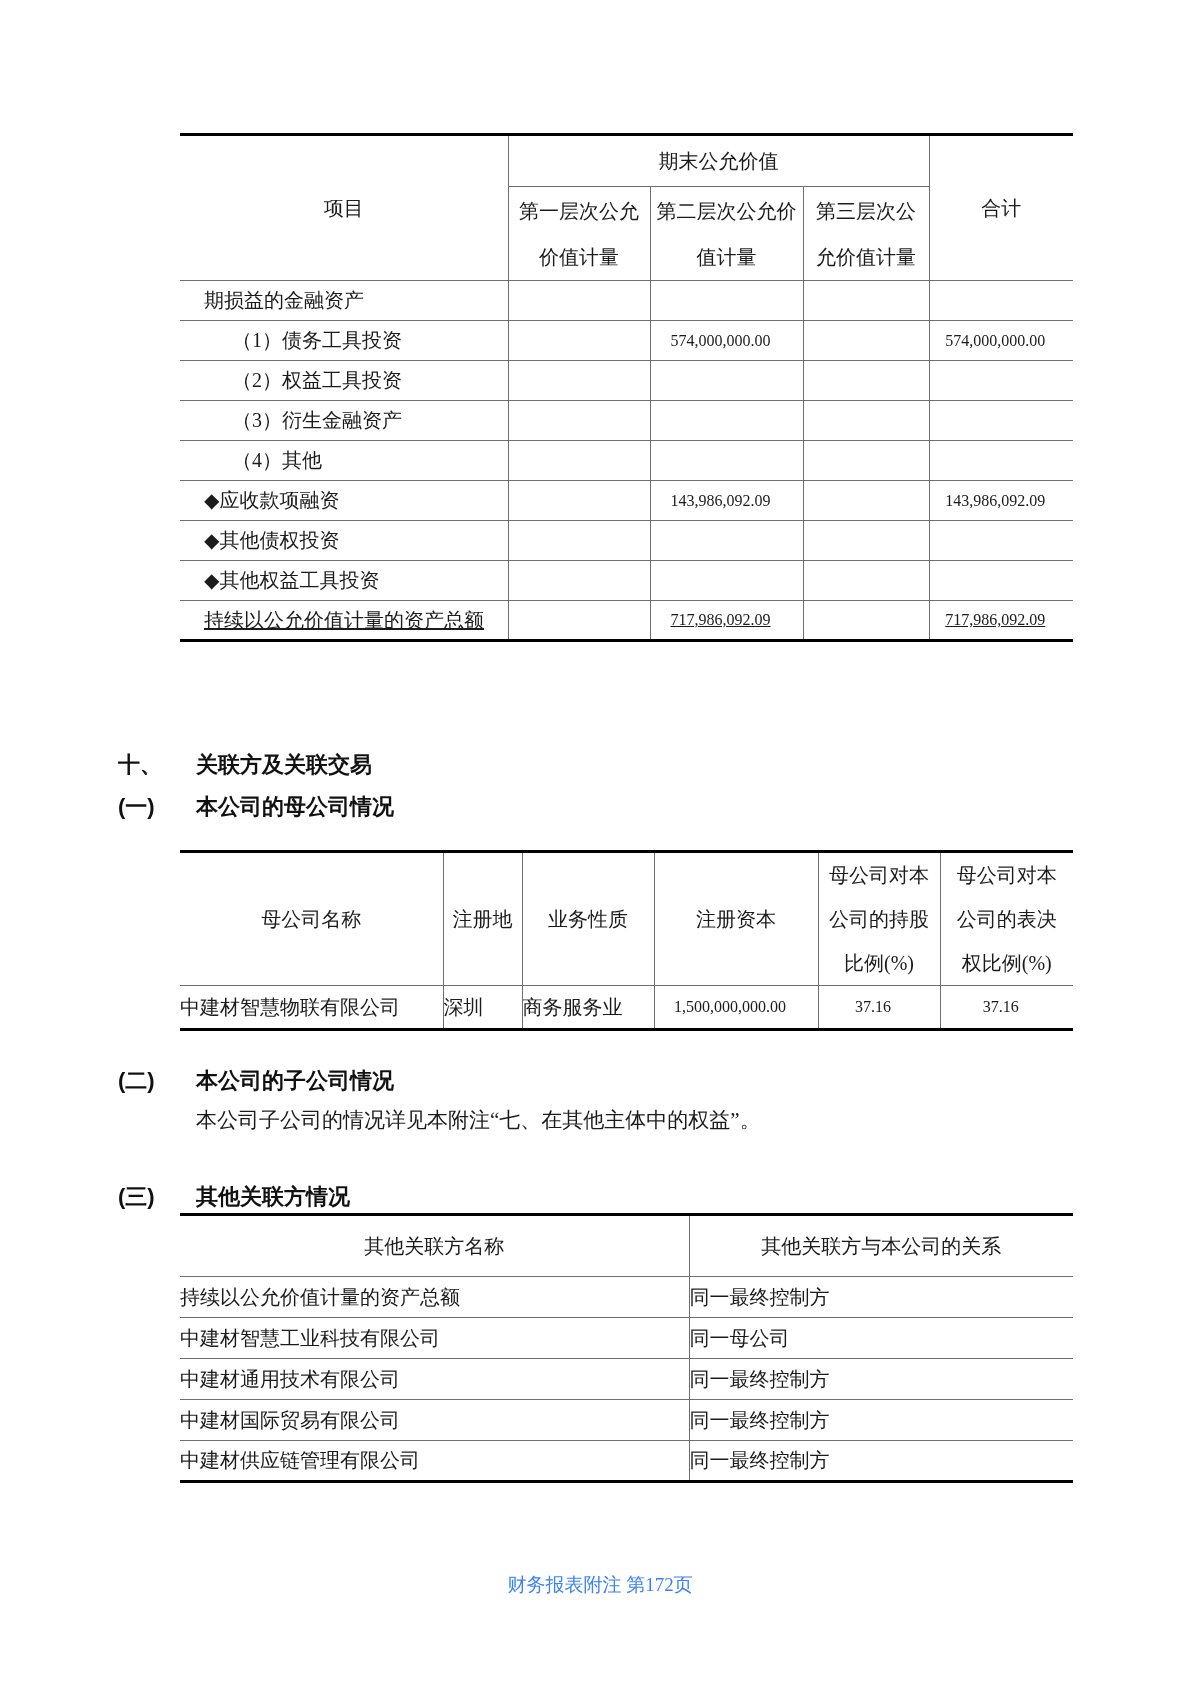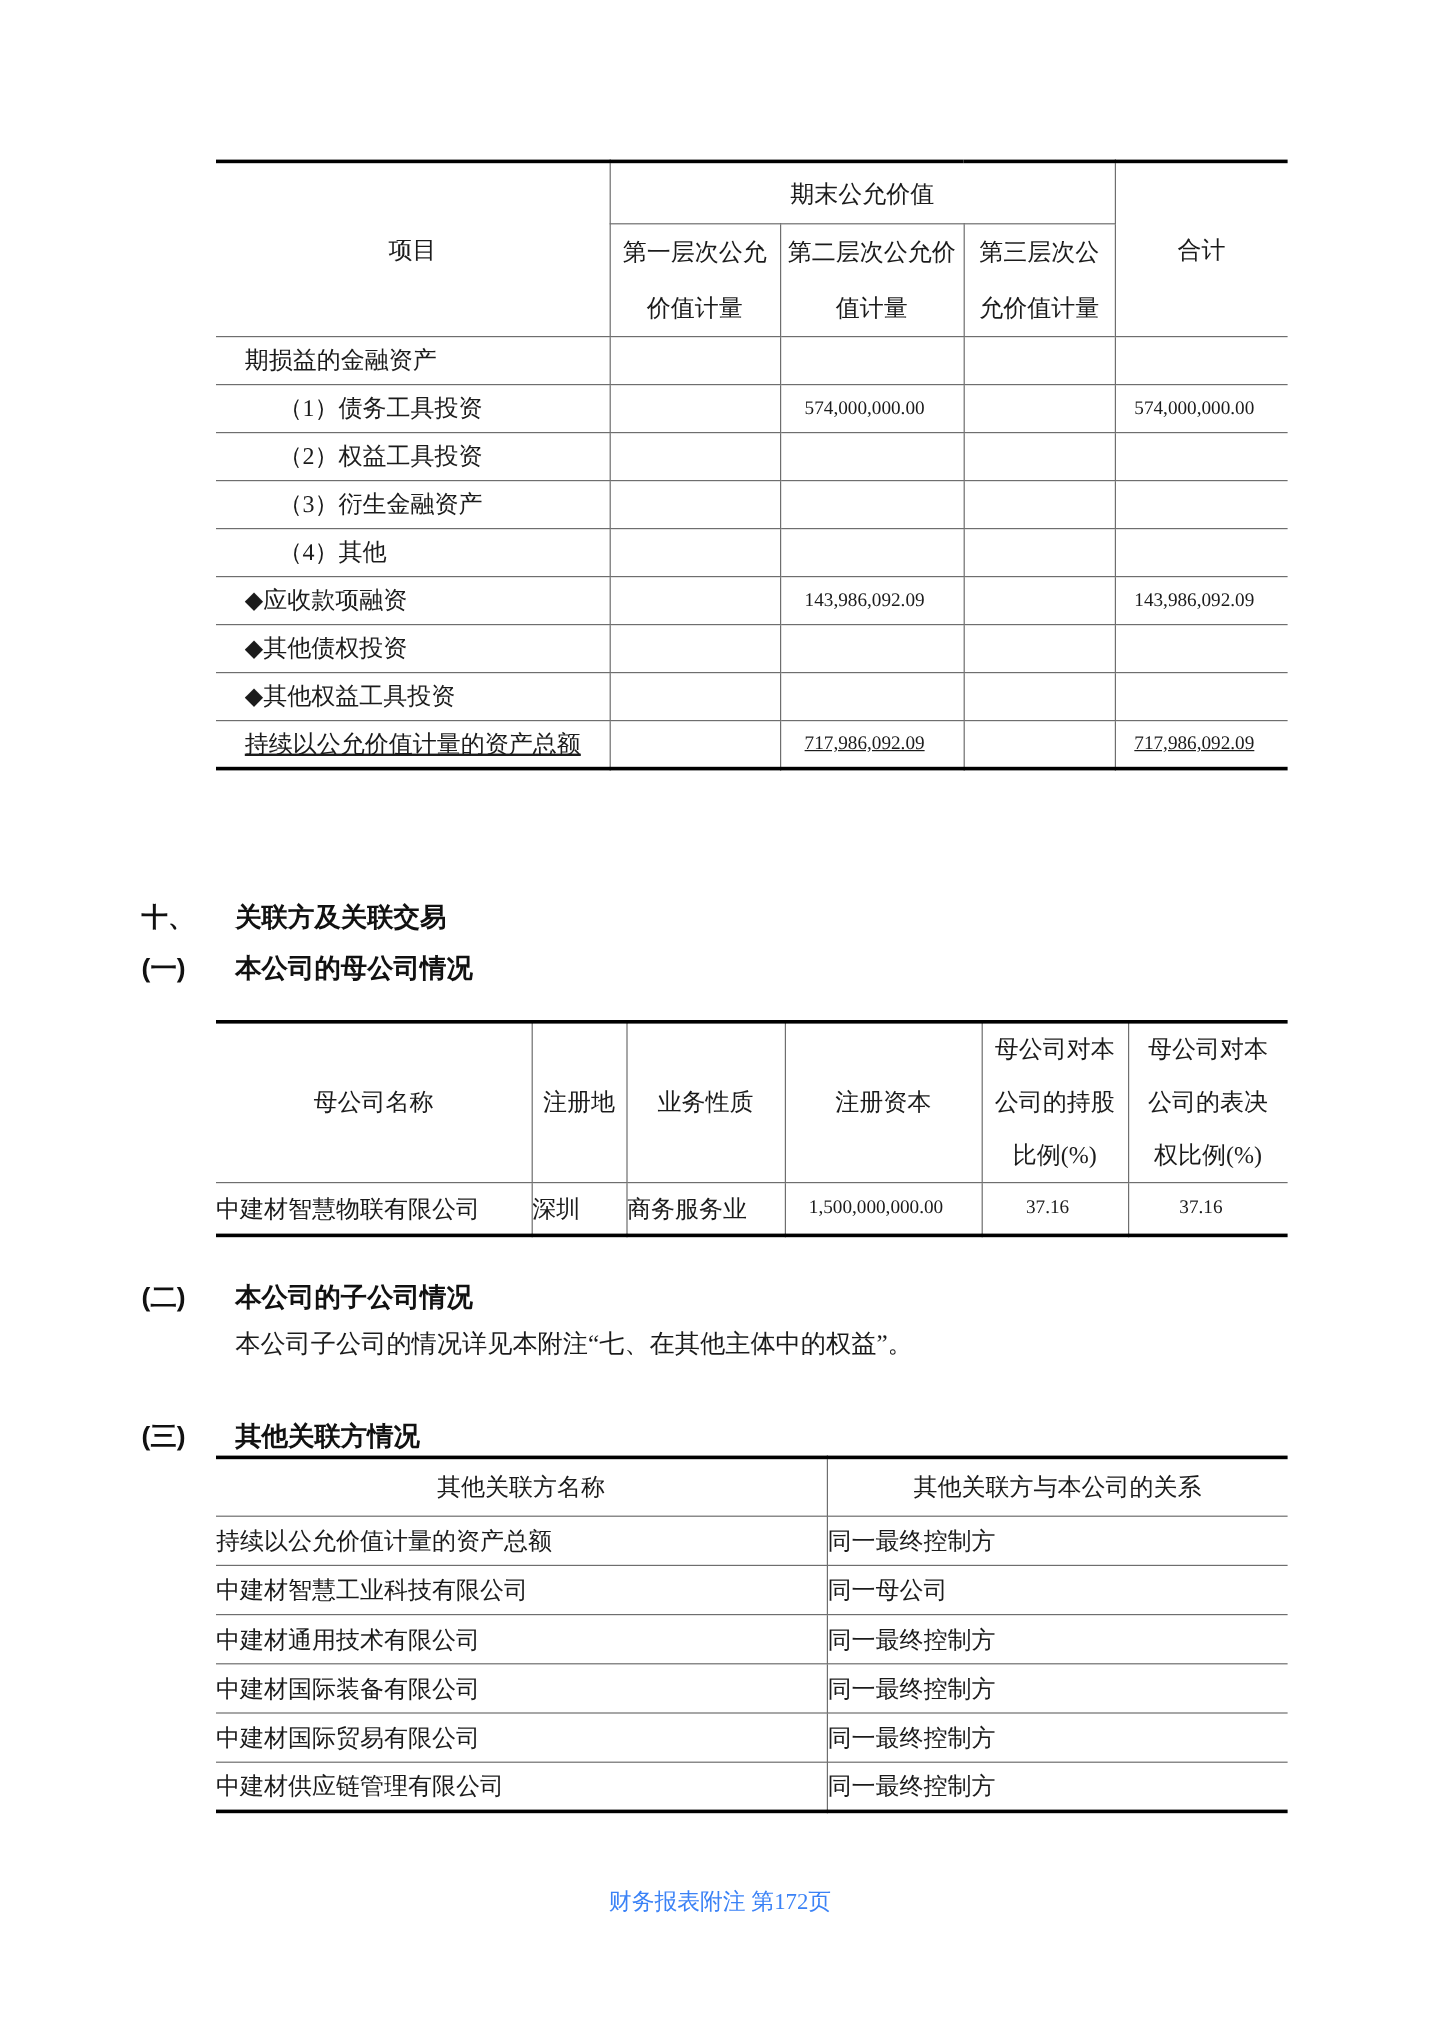--- a/index.html
+++ b/index.html
@@ -42,21 +42,21 @@
   .t1 tr.lvl  { height:94px; }
   .t1 tr.lvl th { line-height:46px;margin-top:46px; }
   .t1 tbody tr { height:40px; }
 
   .t2 { left:180px; top:850px; width:893px; }
   .t2 thead tr { height:122px; }
   .t2 thead th { line-height:44px; }
   .t2 tbody tr { height:44px; }
 
   .t3 { left:180px; top:1213px; width:893px; }
-  .t3 thead tr { height:49px; }
+  .t3 thead tr { height:62px; }
   .t3 tbody tr { height:41px; }
 
   
   .sec-head {
     position:absolute; left:118px;
     display:flex; align-items:flex-start;
     font-family:"Liberation Sans","DejaVu Sans",sans-serif;
     font-weight:bold; font-size:22px; color:#111;
     white-space:nowrap;
   }
@@ -239,24 +239,20 @@
         </tr>
         <tr>
           <td class="ctr">中建材智慧工业科技有限公司</td>
           <td class="ctr">同一母公司</td>
         </tr>
         <tr>
           <td class="ctr">中建材通用技术有限公司</td>
           <td class="ctr">同一最终控制方</td>
         </tr>
         <tr>
-          <td class="ctr">中建材国际装备有限公司</td>
-          <td class="ctr">同一最终控制方</td>
-        </tr>
-        <tr>
           <td class="ctr">中建材国际贸易有限公司</td>
           <td class="ctr">同一最终控制方</td>
         </tr>
         <tr>
           <td class="ctr">中建材供应链管理有限公司</td>
           <td class="ctr">同一最终控制方</td>
         </tr>
       </tbody>
   </table>
 

